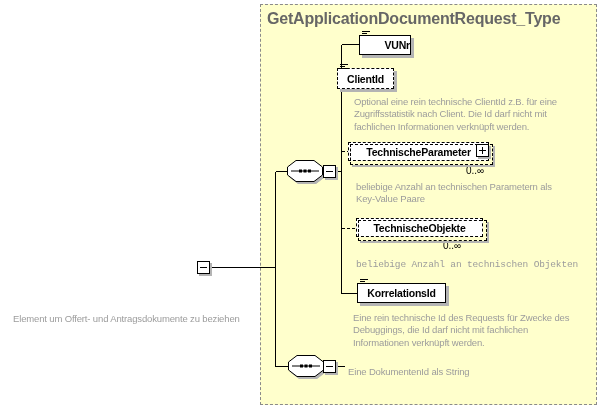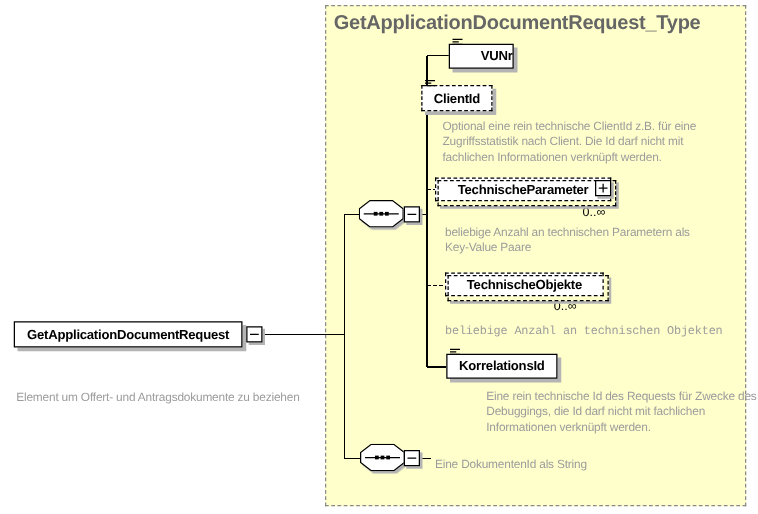--- a/index.html
+++ b/index.html
@@ -145,23 +145,20 @@
       <path d="M341.5 44.5 H360"></path>
       <path d="M341.5 78.5 H357" stroke-dasharray="3,2"></path>
       <path d="M341.5 151.5 H348" stroke-dasharray="3,2"></path>
       <path d="M341.5 228.5 H356" stroke-dasharray="3,2"></path>
       <path d="M341.5 293.5 H357"></path>
       <path d="M275.5 366.5 H289"></path>
       <path d="M336 366.5 H345"></path>
     </g>
   </svg>
 
-  <div class="el" style="left:11px; top:257px; width:181px; height:19px;">
-    <span>GetApplicationDocumentRequest</span>
-  </div>
   <div class="toggle" style="left:197px; top:261px;">
     <span></span>
   </div>
   <div class="ann" style="left:13px; top:285px;margin-top:28px;">Element um Offert- und Antragsdokumente zu beziehen</div>
 
   <div class="comp" style="left:287px; top:160px;">
     <svg width="36" height="22">
       <polygon points="9,0.5 27,0.5 35.5,7 35.5,15 27,21.5 9,21.5 0.5,15 0.5,7" fill="#ffffff" stroke="#000000" stroke-width="1"></polygon>
       <line x1="4" y1="11" x2="32" y2="11" stroke="#000000" stroke-width="1"></line>
       <rect x="12" y="9.5" width="3" height="3" fill="#000000"></rect>
@@ -224,19 +221,19 @@
   <div class="ann" style="left:356px; top:259px;font-family:Liberation Mono, monospace;">beliebige Anzahl an technischen Objekten</div>
 
   <div class="el" style="left:357px; top:283px; width:87px; height:18px;">
     <span class="doclines">
         <i></i>
         <i></i>
         <i></i>
       </span>
     <span>KorrelationsId</span>
   </div>
-  <div class="ann" style="left:353px; top:312px;margin-left:36px;">Eine rein technische Id des Requests für Zwecke des
+  <div class="ann" style="left:353px; top:312px;">Eine rein technische Id des Requests für Zwecke des
 Debuggings, die Id darf nicht mit fachlichen
 Informationen verknüpft werden.</div>
 
   <div class="ann" style="left:348px; top:366px;">Eine DokumentenId als String</div>
 
 </div>
 
 </body></html>

